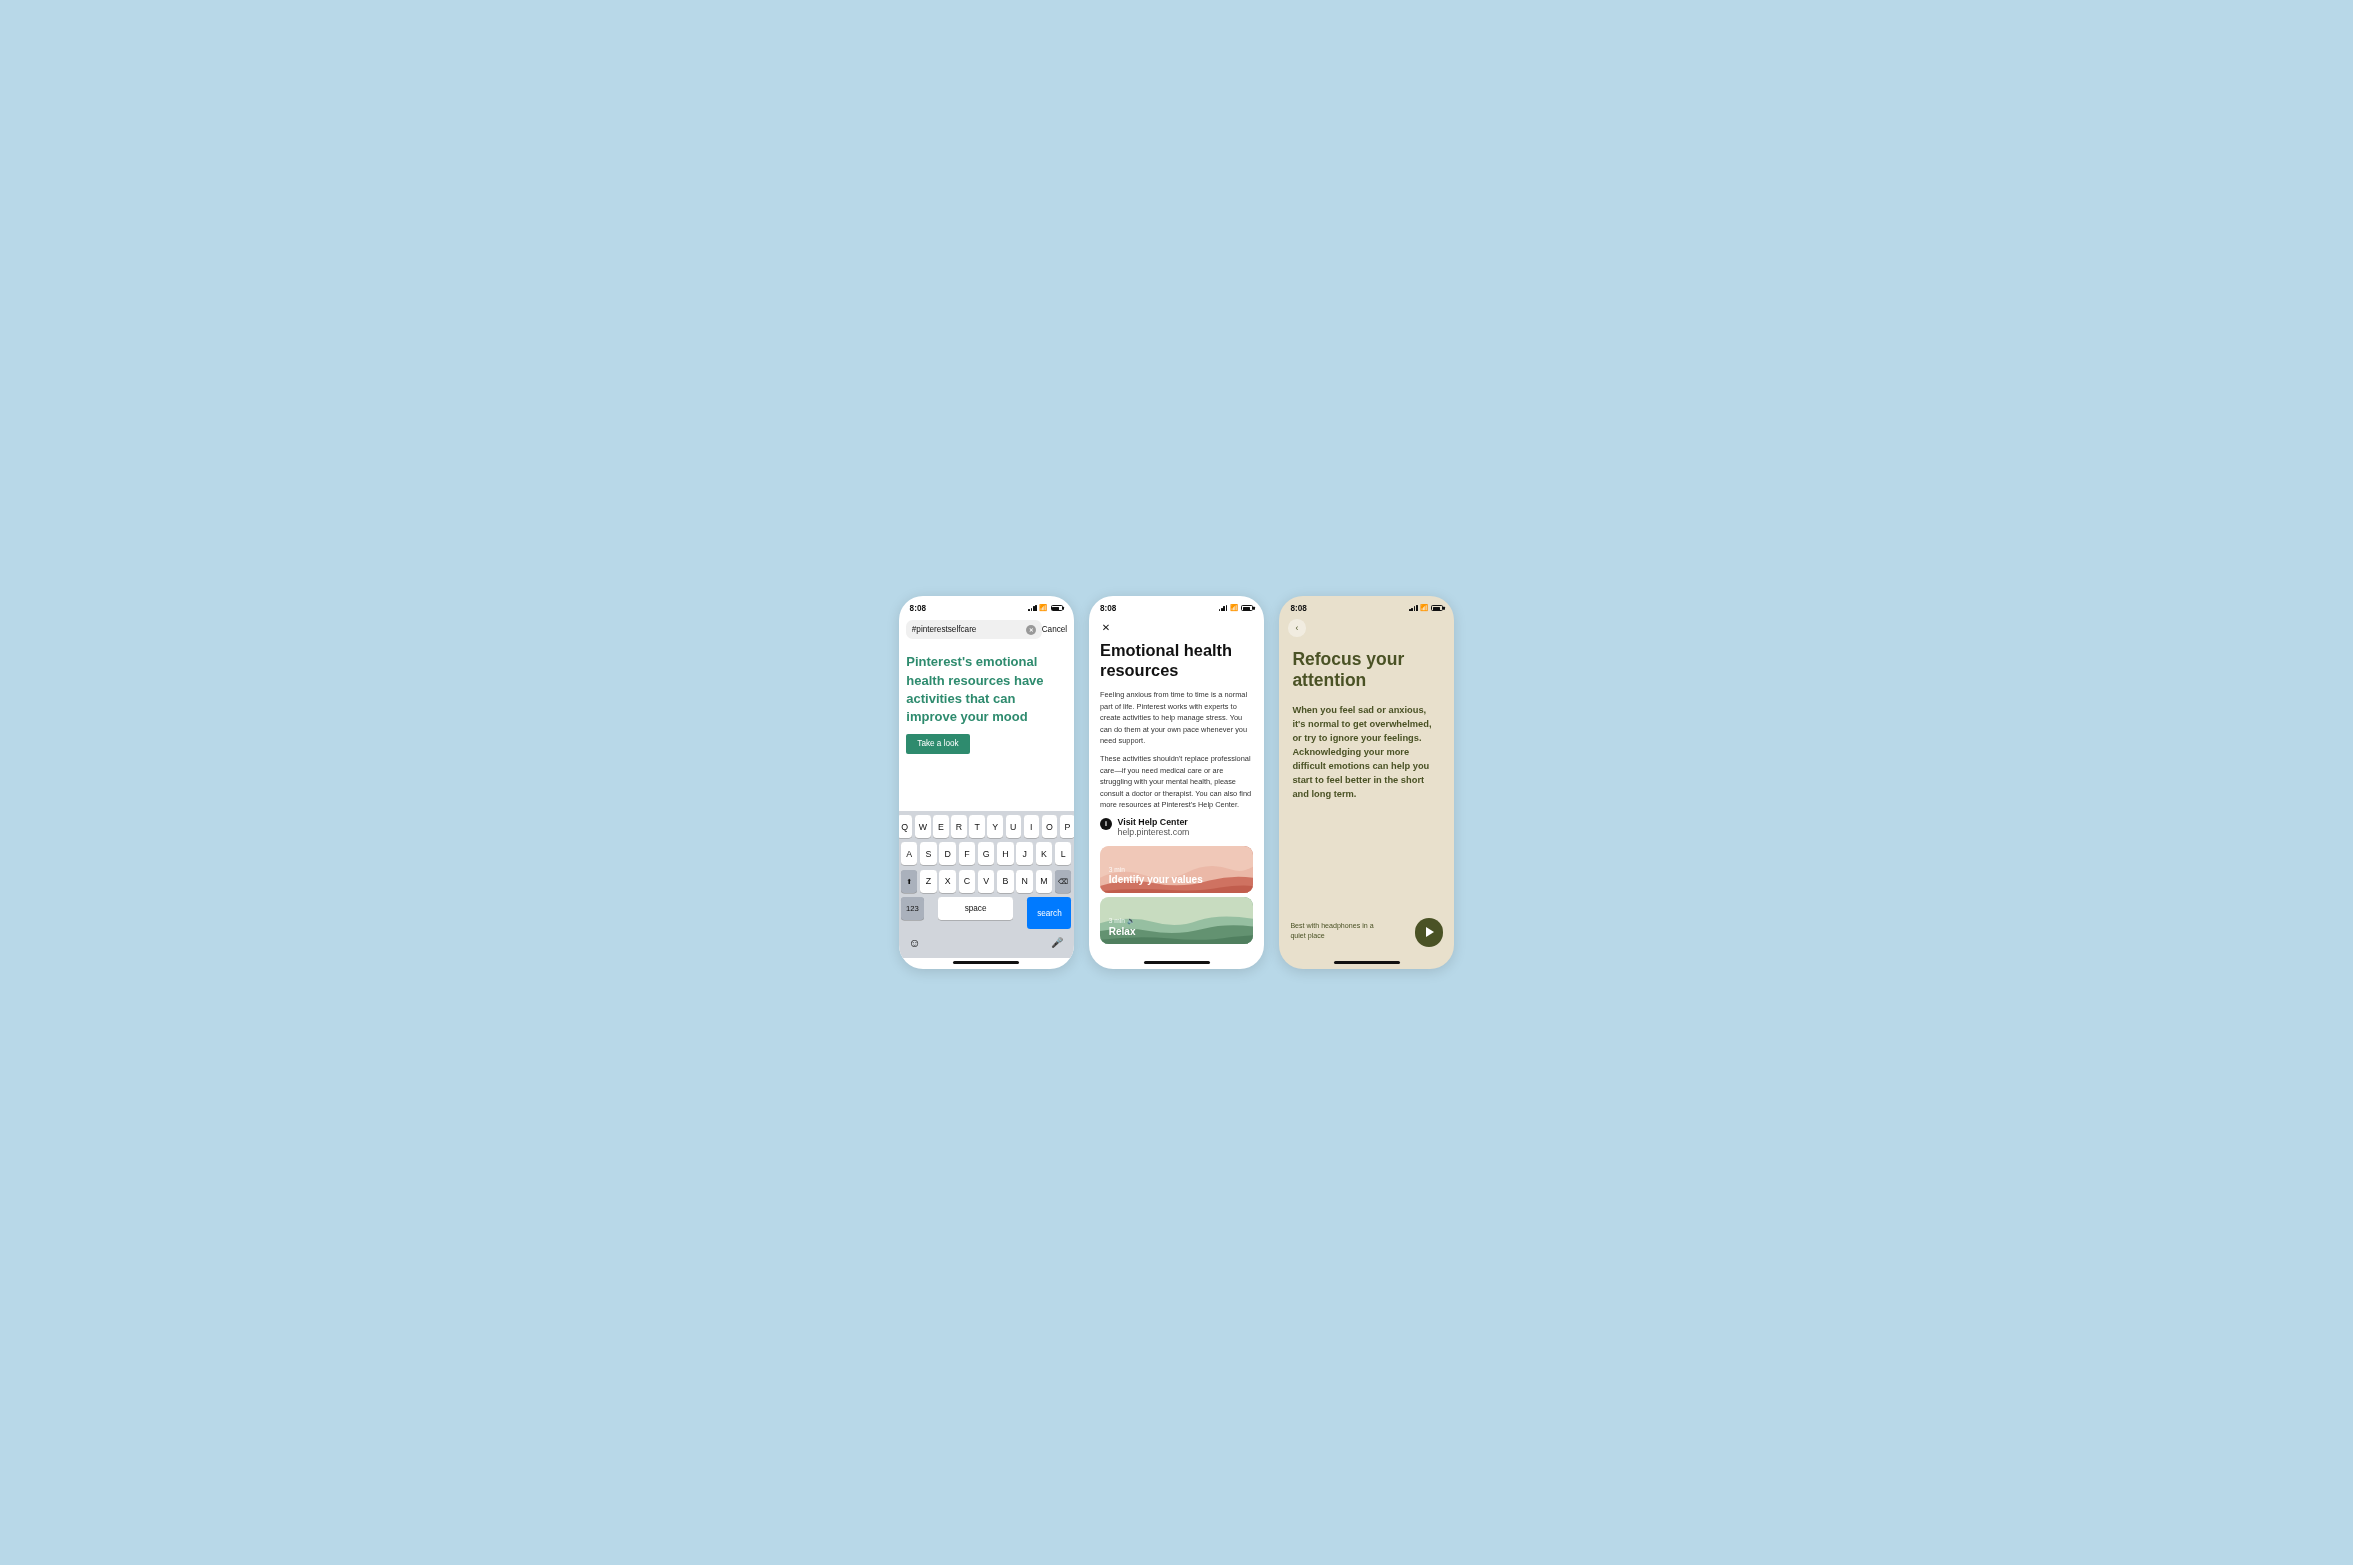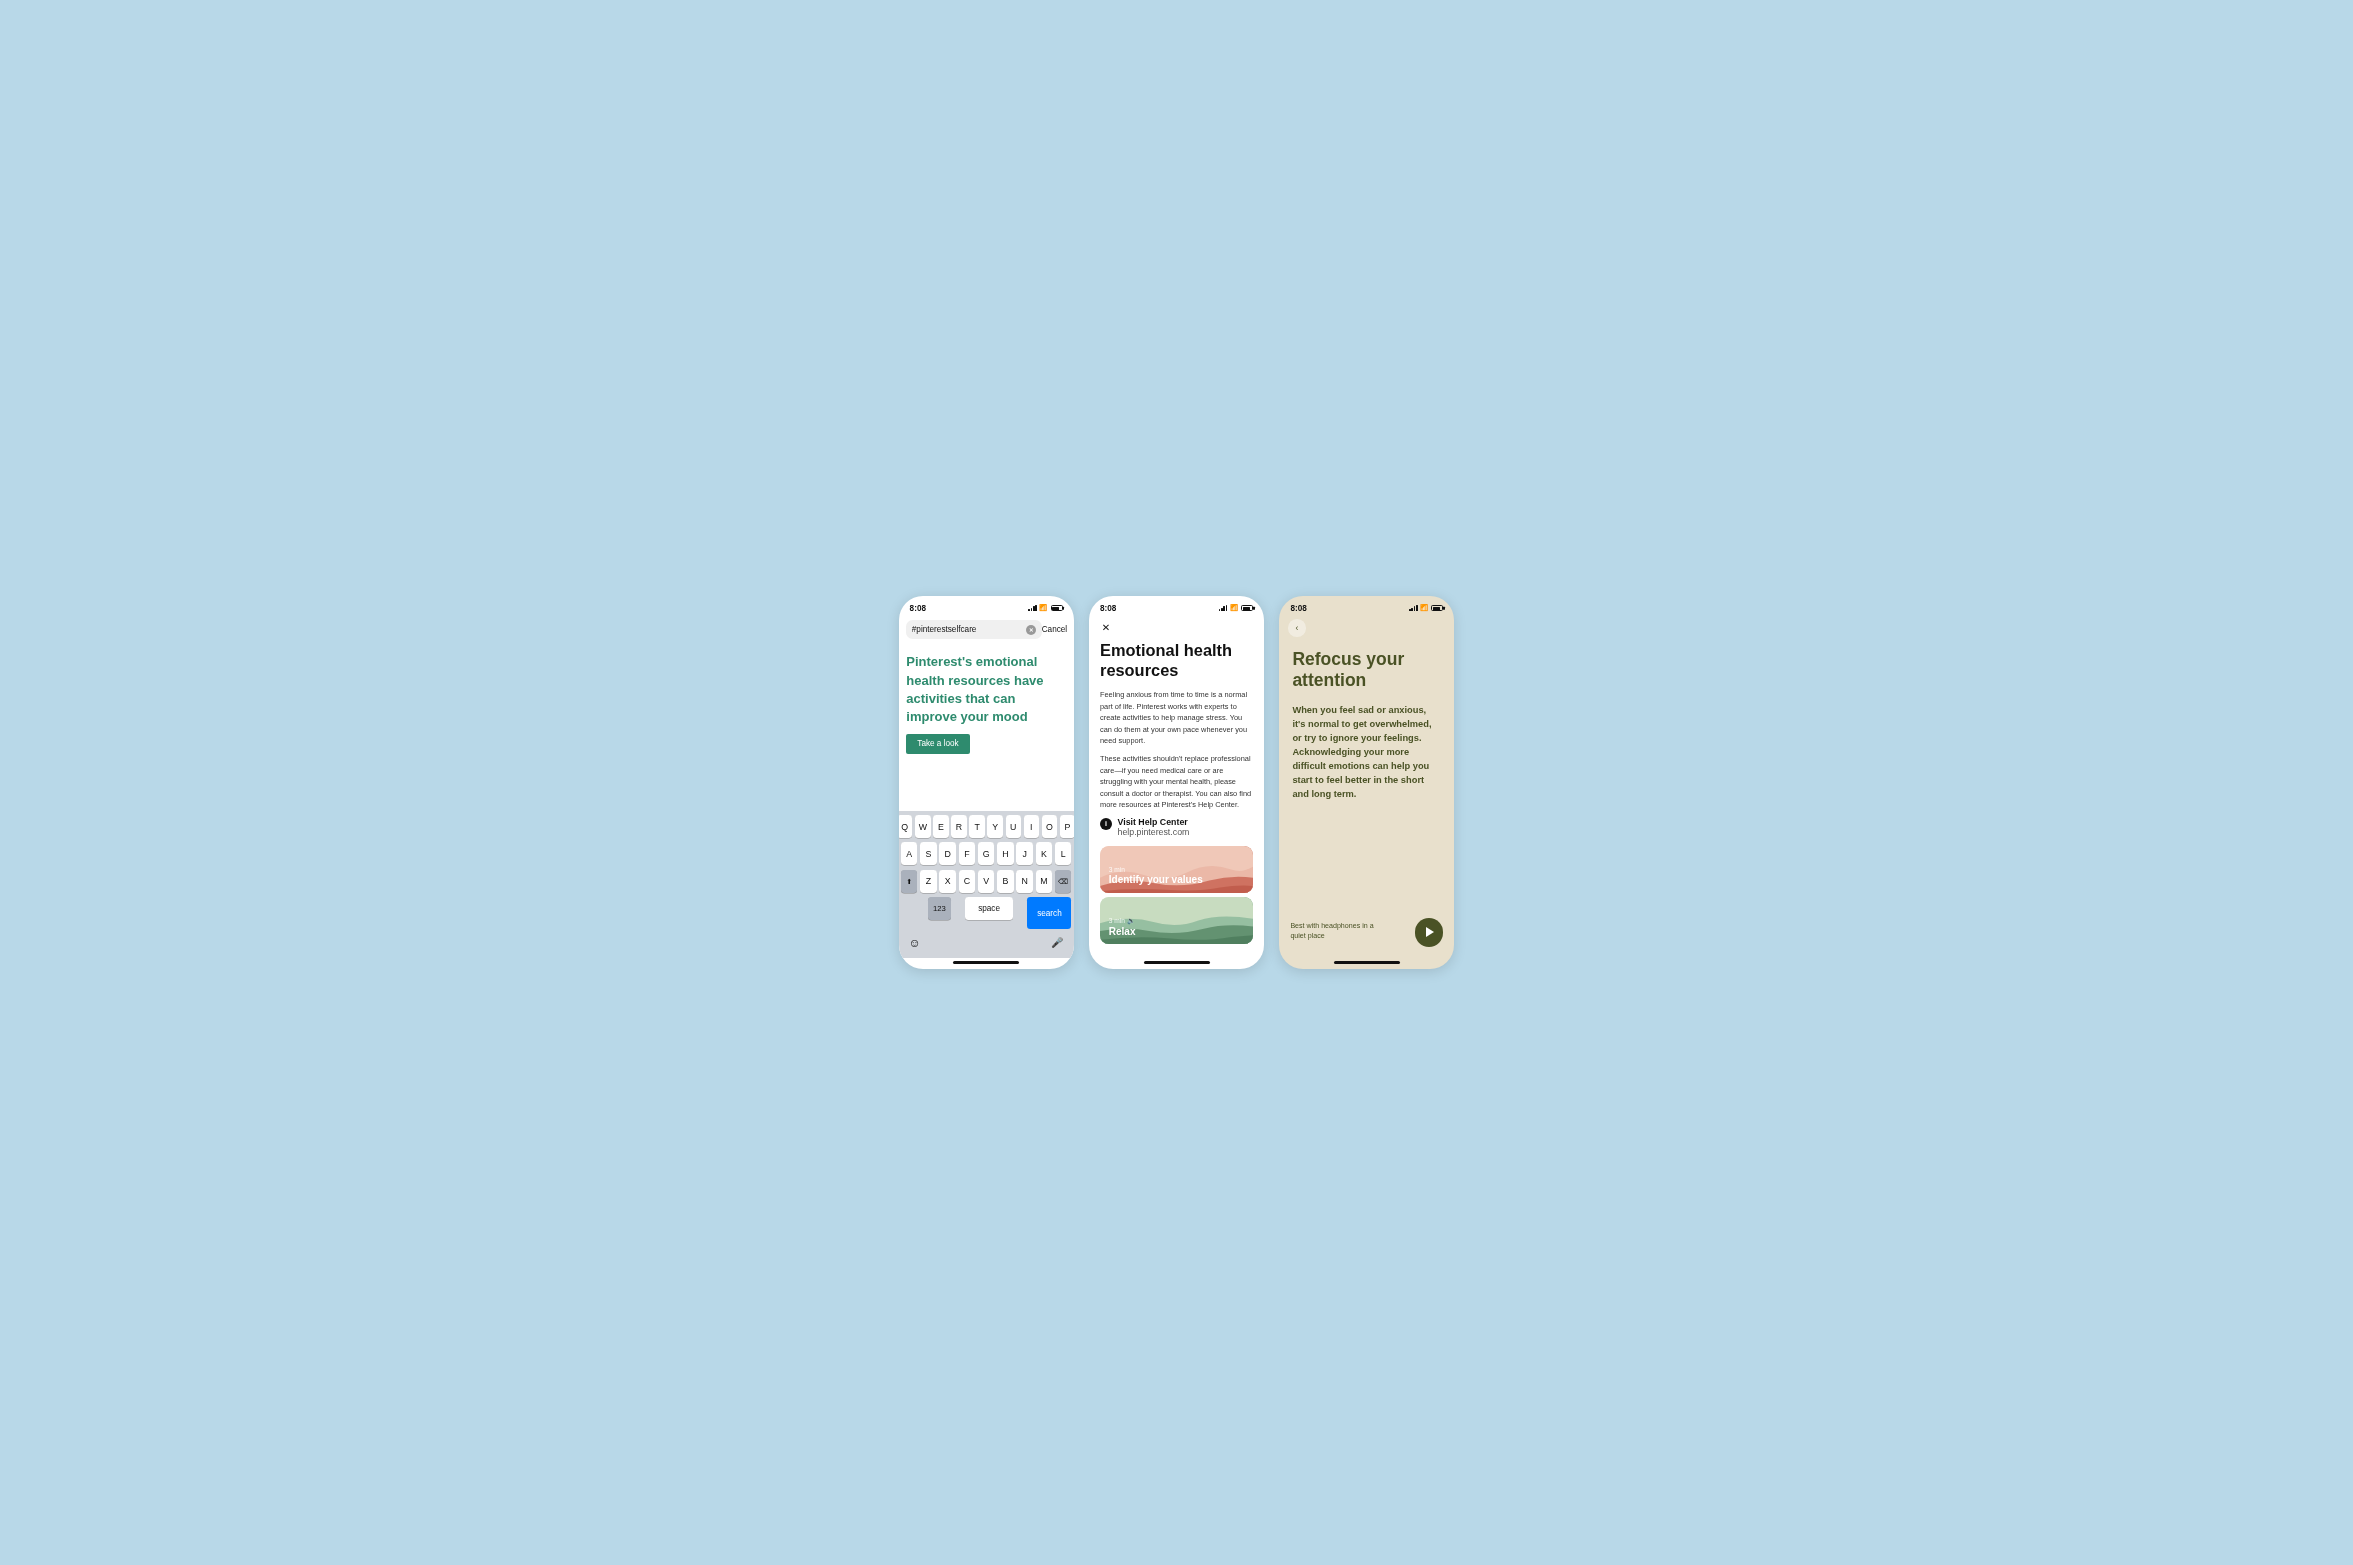--- a/index.html
+++ b/index.html
@@ -226,21 +226,20 @@
     }
 
     .key-backspace {
       max-width: 23px;
     }
 
     .keyboard-bottom-row {
       display: flex;
       gap: 14px;
       margin-bottom: 3.3px;
-      margin-left: 27px;
     }
 
     .key-123 {
       background: #aab1bc;
       border-radius: 3.3px;
       height: 23px;
       width: 23px;
       display: flex;
       align-items: center;
       justify-content: center;

